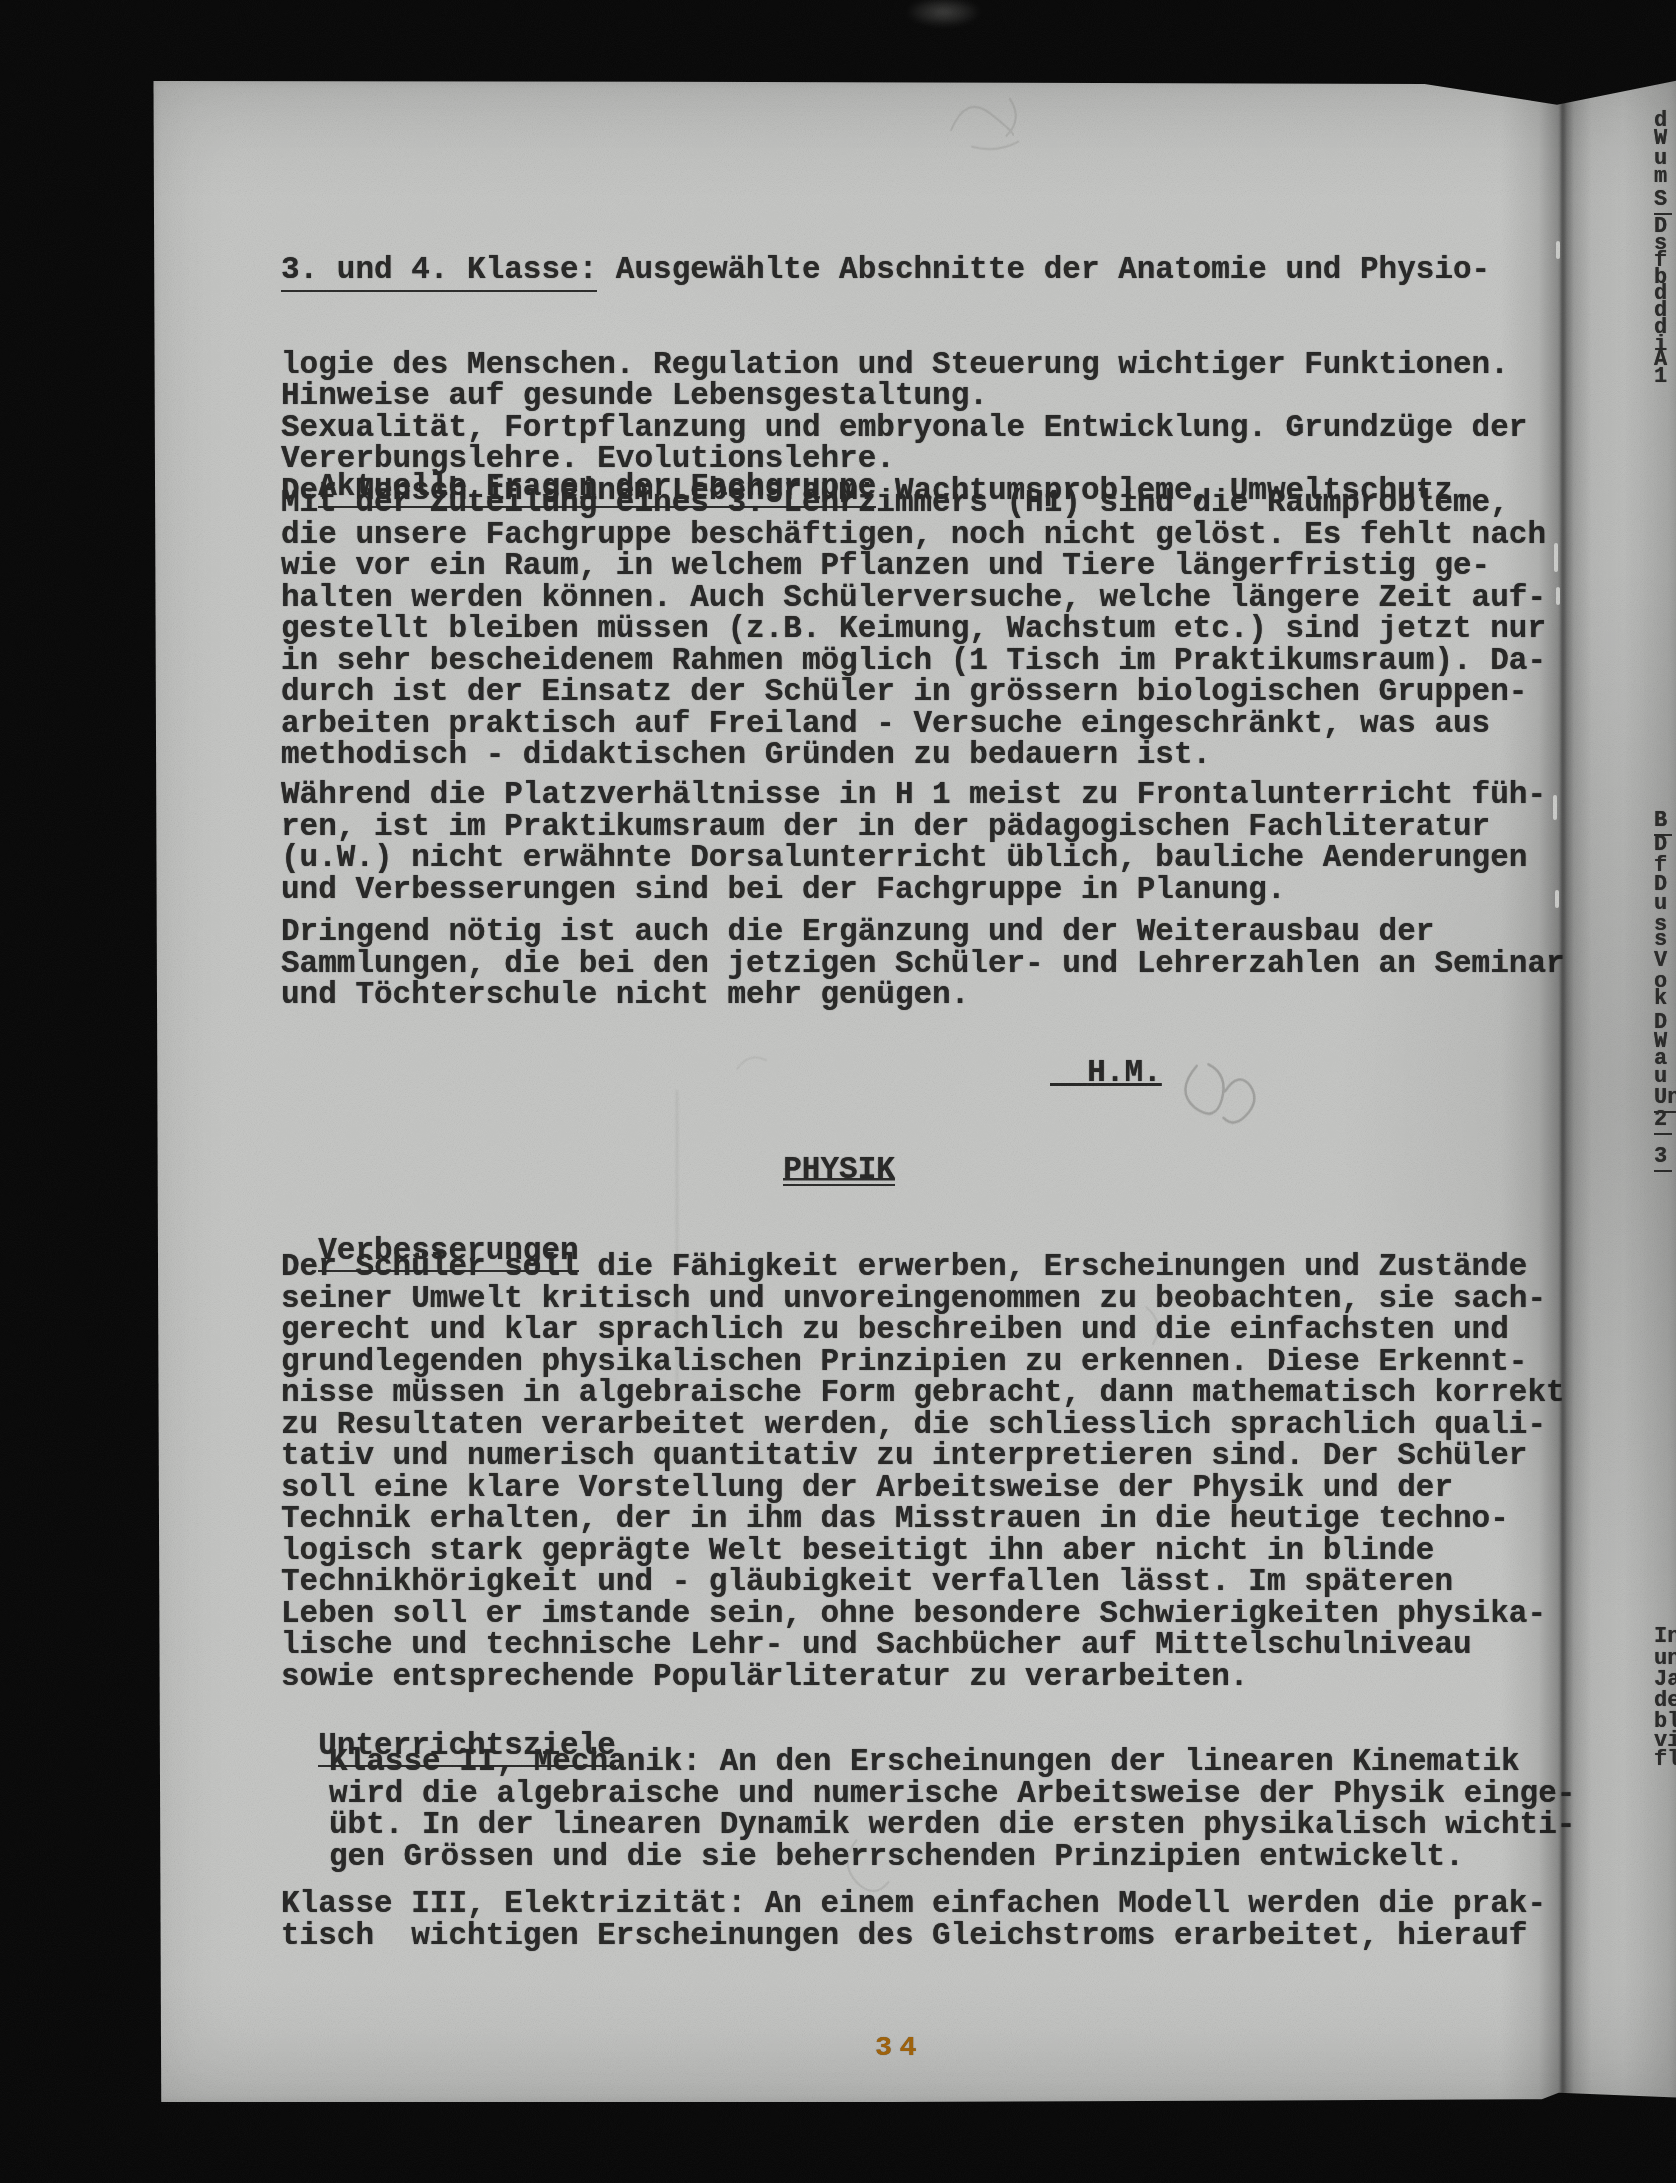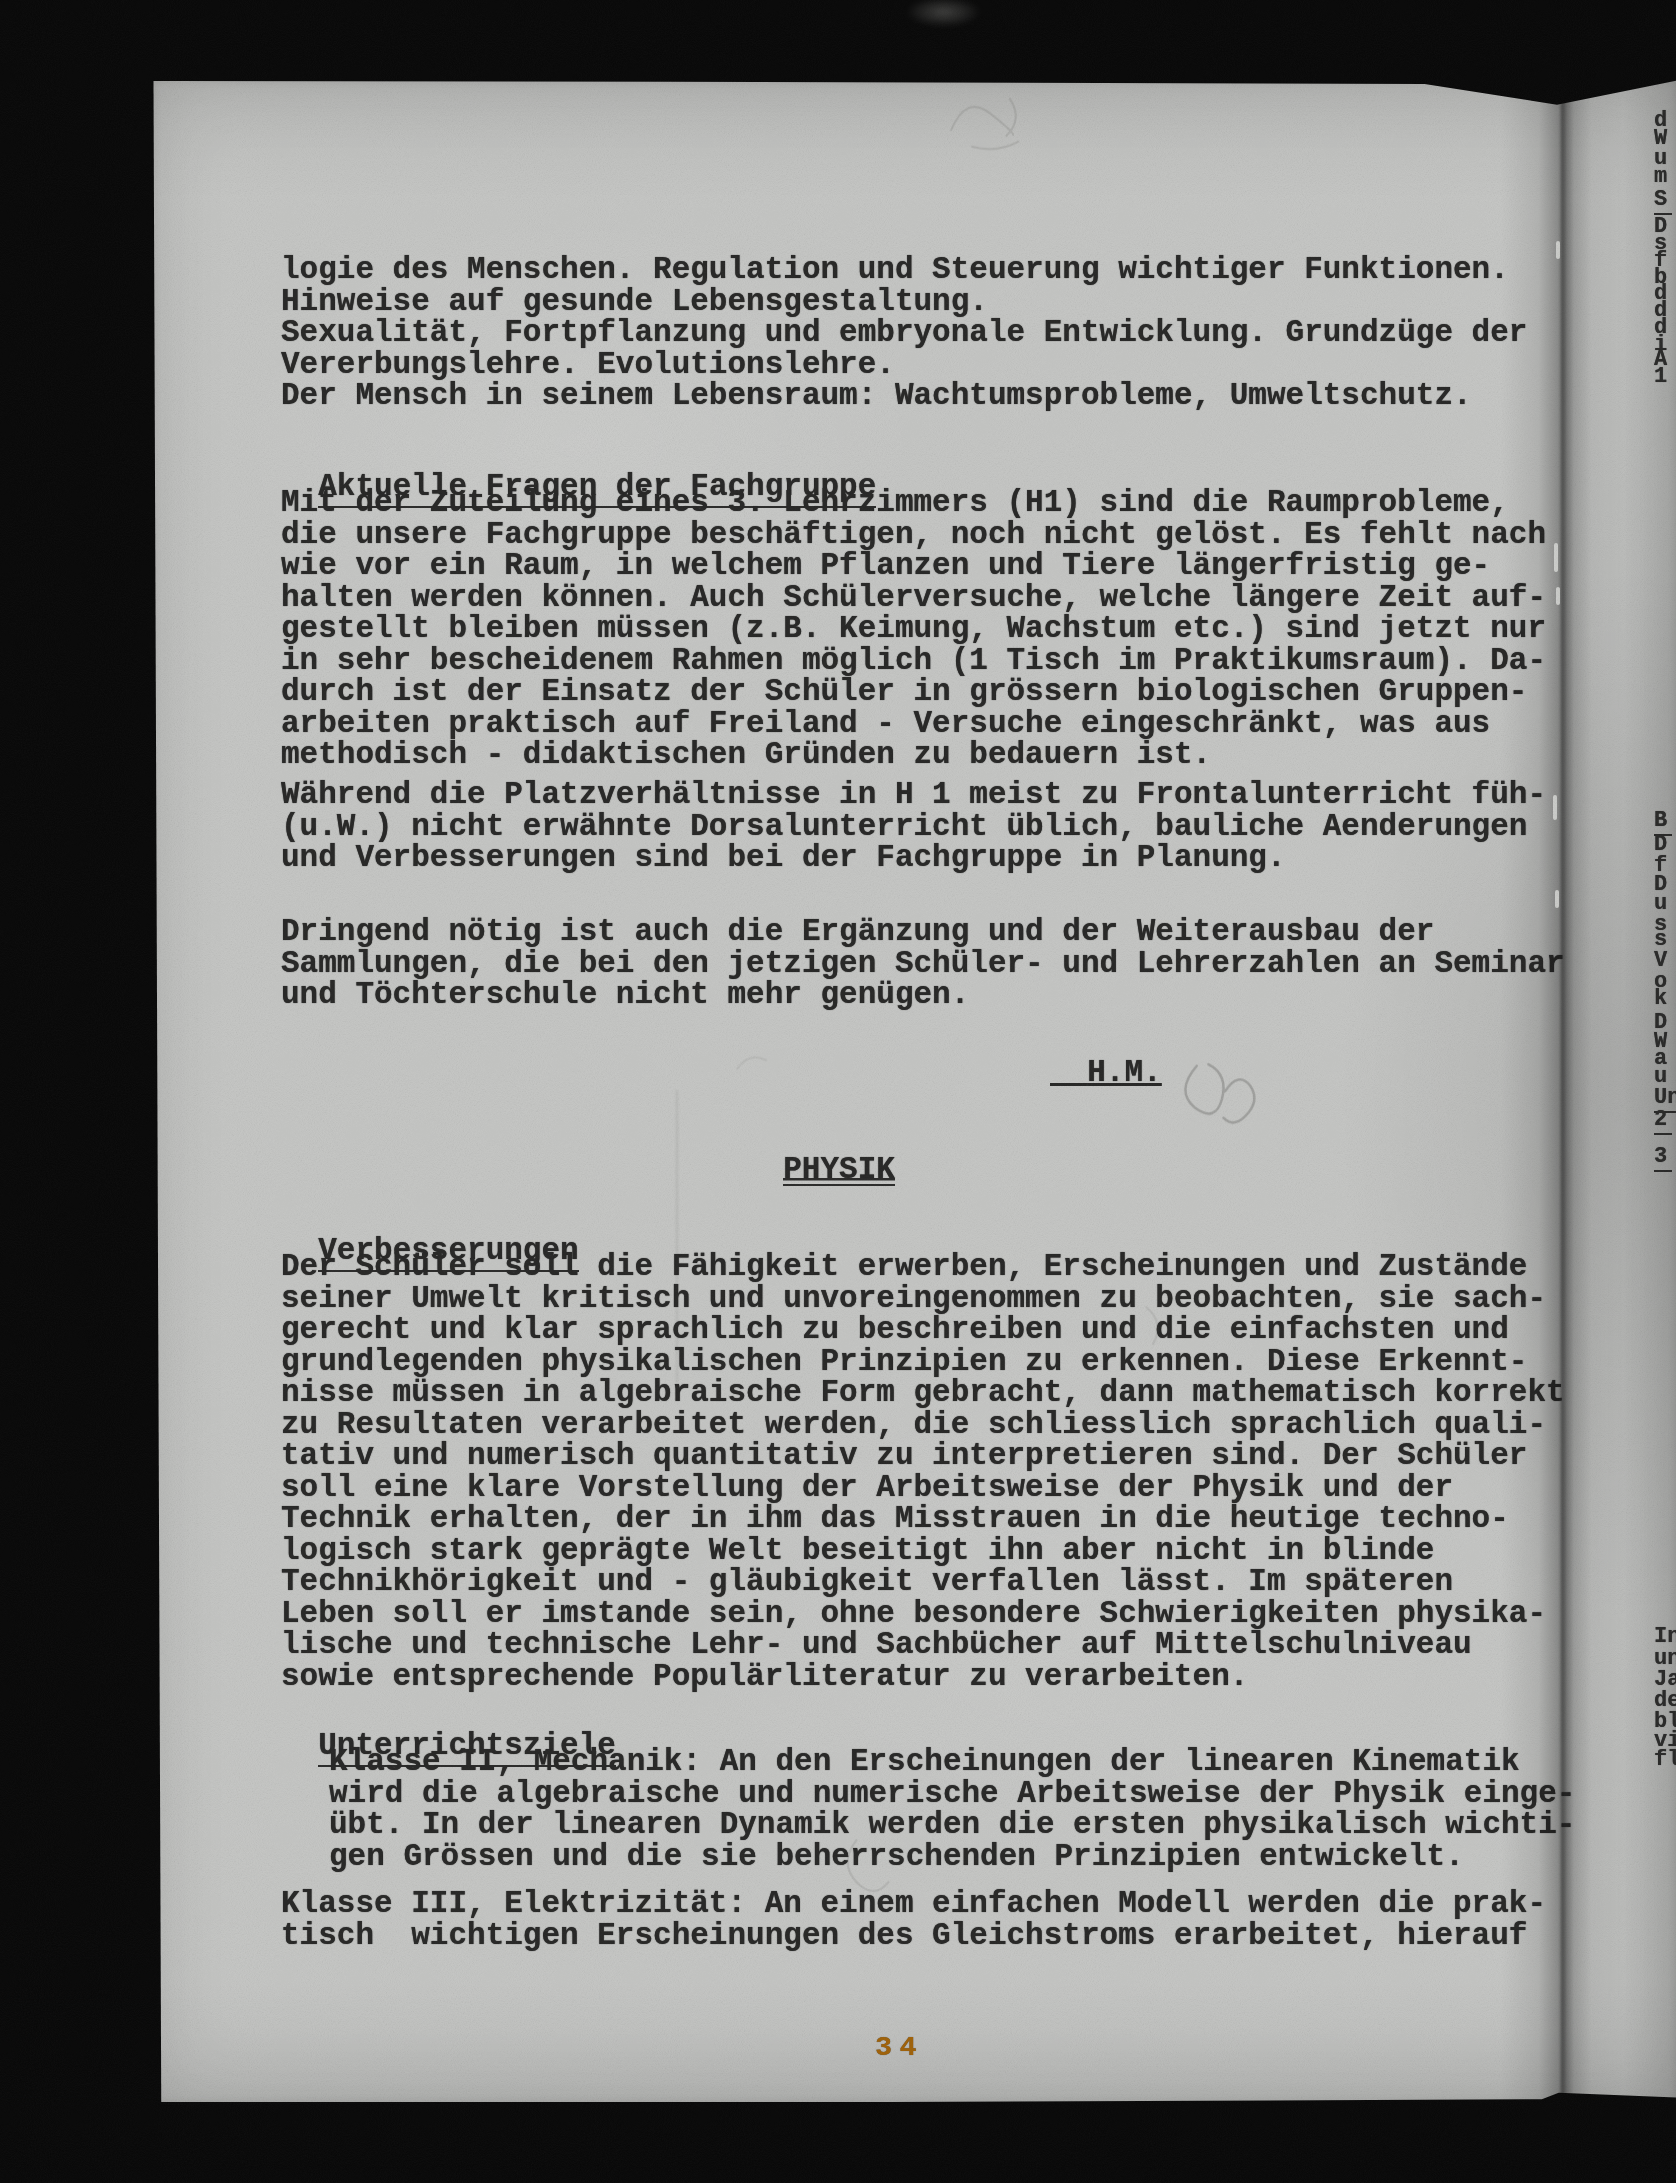--- a/index.html
+++ b/index.html
@@ -100,30 +100,31 @@
   .grain{mix-blend-mode:multiply;opacity:0.20;}
   .grain2{mix-blend-mode:screen;opacity:0.05;}
 </style>
 </head>
 <body>
 
 <div class="paper"></div>
 <div class="paper-cloud"></div>
 
 <div class="block" style="top:191px;">
+  <div class="line"><span class="u1">3. und 4. Klasse:</span><span> Ausgewählte Abschnitte der Anatomie und Physio-</span></div>
   <div><div class="line">logie des Menschen. Regulation und Steuerung wichtiger Funktionen.</div><div class="line">Hinweise auf gesunde Lebensgestaltung.</div><div class="line">Sexualität, Fortpflanzung und embryonale Entwicklung. Grundzüge der</div><div class="line">Vererbungslehre. Evolutionslehre.</div><div class="line">Der Mensch in seinem Lebensraum: Wachtumsprobleme, Umweltschutz.</div></div>
 </div>
 
 <div class="block" style="top:439px;">
   <span class="u1">Aktuelle Fragen der Fachgruppe</span>
 </div>
 
 <div class="block" style="top:487px;"><div class="line">Mit der Zuteilung eines 3. Lehrzimmers (H1) sind die Raumprobleme,</div><div class="line">die unsere Fachgruppe beschäftigen, noch nicht gelöst. Es fehlt nach</div><div class="line">wie vor ein Raum, in welchem Pflanzen und Tiere längerfristig ge-</div><div class="line">halten werden können. Auch Schülerversuche, welche längere Zeit auf-</div><div class="line">gestellt bleiben müssen (z.B. Keimung, Wachstum etc.) sind jetzt nur</div><div class="line">in sehr bescheidenem Rahmen möglich (1 Tisch im Praktikumsraum). Da-</div><div class="line">durch ist der Einsatz der Schüler in grössern biologischen Gruppen-</div><div class="line">arbeiten praktisch auf Freiland - Versuche eingeschränkt, was aus</div><div class="line">methodisch - didaktischen Gründen zu bedauern ist.</div></div>
 
-<div class="block" style="top:779px;"><div class="line">Während die Platzverhältnisse in H 1 meist zu Frontalunterricht füh-</div><div class="line">(u.W.) nicht erwähnte Dorsalunterricht üblich, bauliche Aenderungen</div><div class="line">und Verbesserungen sind bei der Fachgruppe in Planung.</div></div>
+<div class="block" style="top:779px;"><div class="line">Während die Platzverhältnisse in H 1 meist zu Frontalunterricht füh-</div><div class="line">ren, ist im Praktikumsraum der in der pädagogischen Fachliteratur</div><div class="line">(u.W.) nicht erwähnte Dorsalunterricht üblich, bauliche Aenderungen</div><div class="line">und Verbesserungen sind bei der Fachgruppe in Planung.</div></div>
 
 <div class="block" style="top:916px;"><div class="line">Dringend nötig ist auch die Ergänzung und der Weiterausbau der</div><div class="line">Sammlungen, die bei den jetzigen Schüler- und Lehrerzahlen an Seminar</div><div class="line">und Töchterschule nicht mehr genügen.</div></div>
 
 <div class="block" style="top:1025px;left:1050px;text-decoration:underline;">
   <span>H.M.</span>
 </div>
 
 <div class="block" style="top:1122px;left:746px;">
   <span class="u2">PHYSIK</span>
 </div>

